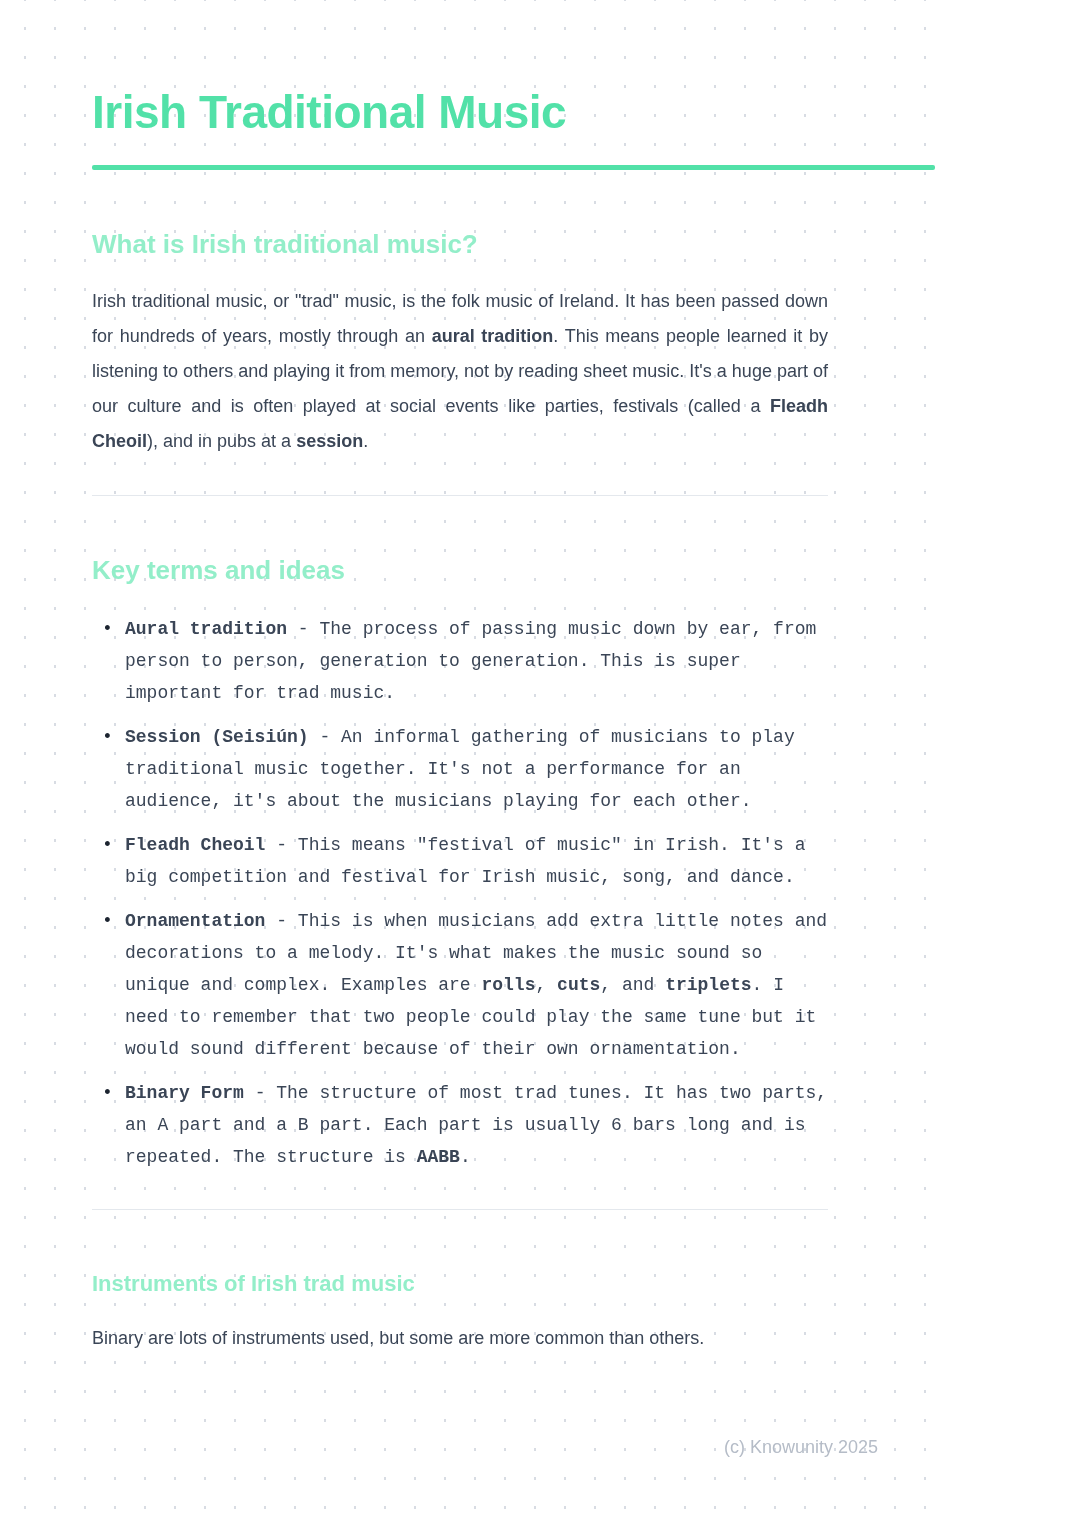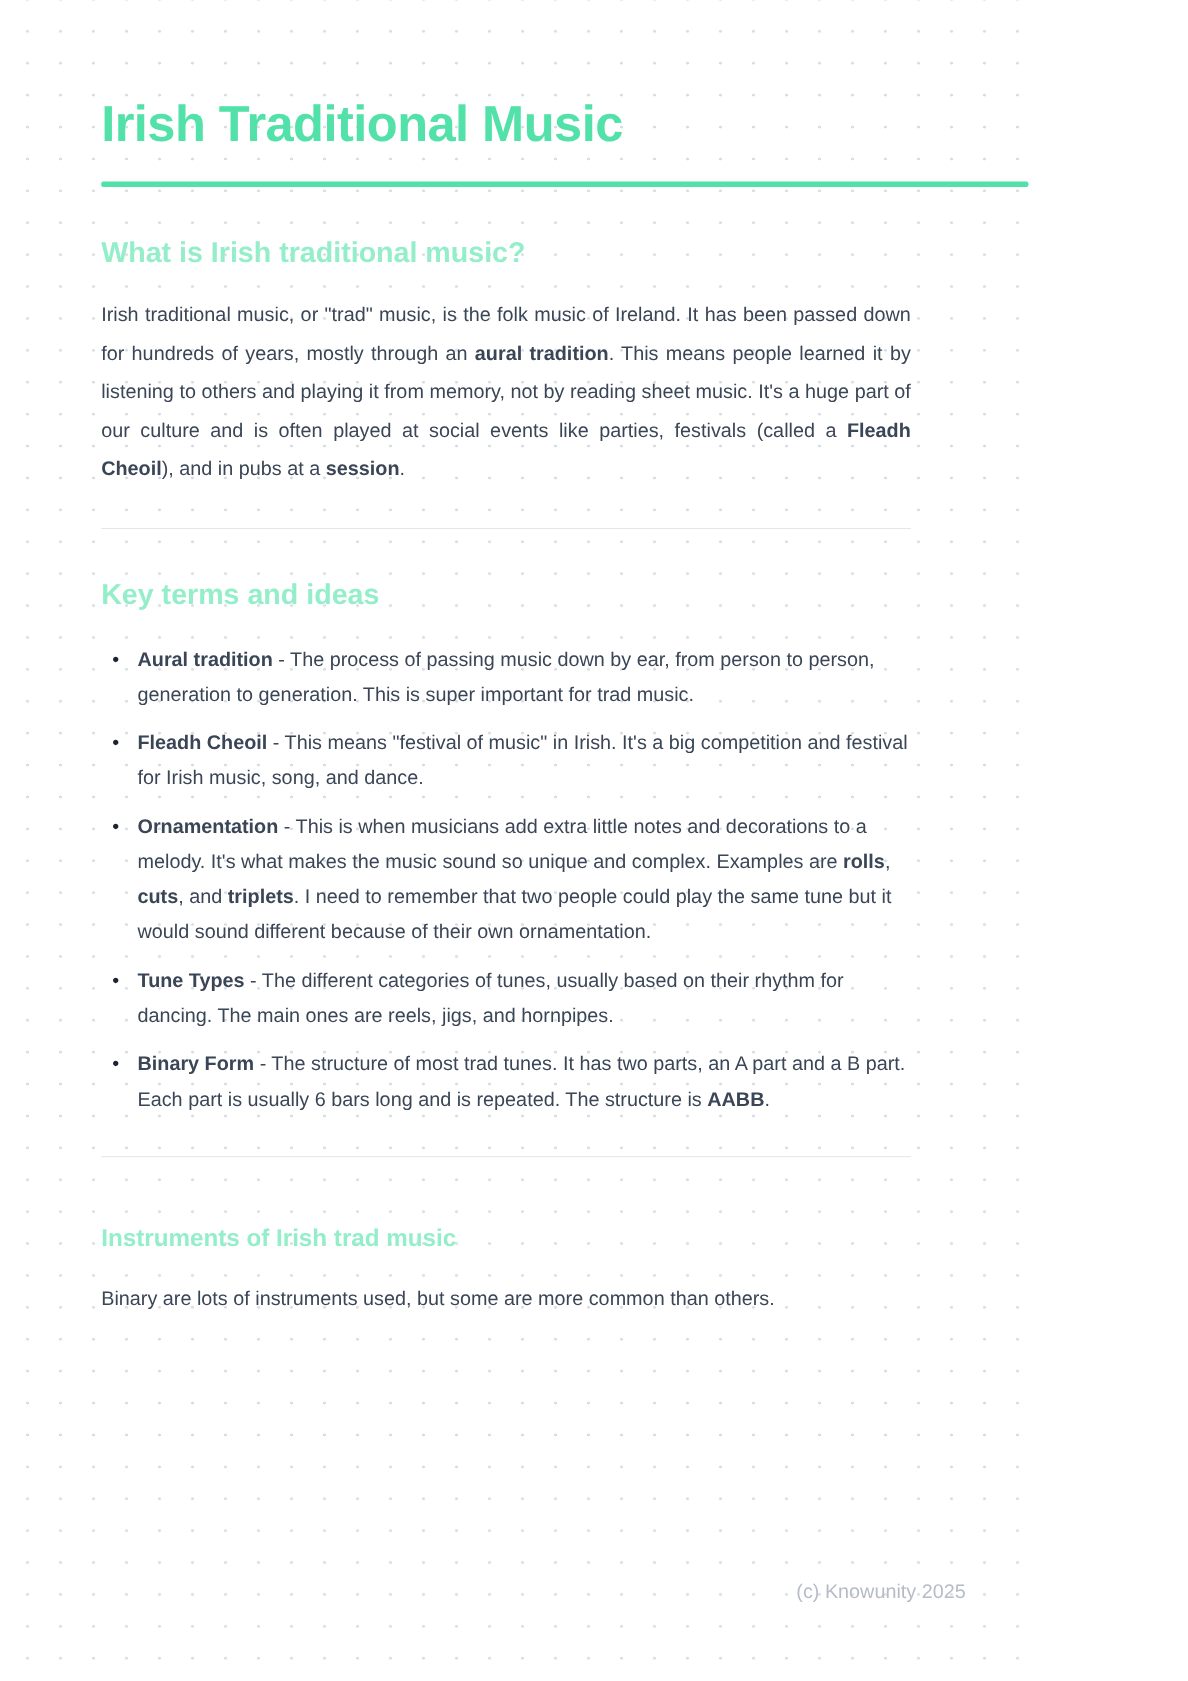--- a/index.html
+++ b/index.html
@@ -44,21 +44,21 @@
     color: var(--accent, #52e1a8);
   }
   .title-rule {
     margin-top: 26px;
     width: 843px;
     height: 5px;
     border-radius: 2px;
     background: var(--accent, #52e1a8);
   }
   h2.section {
-    margin-top: 43px;
+    margin-top: 58px;
     font-size: 26px;
     line-height: 1.3;
     font-weight: 700;
     color: var(--heading-tint, #93eec9);
   }
   h3.subsection {
     margin-top: 60px;
     font-size: 22px;
     line-height: 1.3;
     font-weight: 700;
@@ -80,20 +80,21 @@
     margin-top: 26px;
     list-style: none;
   }
   ul.terms li {
     position: relative;
     padding-left: 33px;
     margin-bottom: 12px;
     font-size: 18px;
     line-height: 32px;
     color: var(--body-text, #3a4556);
+    font-family: Liberation Mono, monospace;
   }
   ul.terms li::before {
     content: "\2022";
     position: absolute;
     left: 10px; top: 0;
     color: #1c2430;
     font-size: 18px;
   }
   .bold { font-weight: 700; }
   .watermark {
@@ -123,27 +124,27 @@
 
     <hr class="divider">
 
     <h2 class="section">Key terms and ideas</h2>
 
     <ul class="terms">
       <li>
         <span><span class="bold">Aural tradition</span><span> - The process of passing music down by ear, from person to person, generation to generation. This is super important for trad music.</span></span>
       </li>
       <li>
+        <span><span class="bold">Session (Seisiún)</span><span> - An informal gathering of musicians to play traditional music together. It's not a performance for an audience, it's about the musicians playing for each other.</span></span>
+      </li>
+      <li>
         <span><span class="bold">Fleadh Cheoil</span><span> - This means "festival of music" in Irish. It's a big competition and festival for Irish music, song, and dance.</span></span>
       </li>
       <li>
         <span><span class="bold">Ornamentation</span><span> - This is when musicians add extra little notes and decorations to a melody. It's what makes the music sound so unique and complex. Examples are </span><span class="bold">rolls</span><span>, </span><span class="bold">cuts</span><span>, and </span><span class="bold">triplets</span><span>. I need to remember that two people could play the same tune but it would sound different because of their own ornamentation.</span></span>
-      </li>
-      <li>
-        <span><span class="bold">Tune Types</span><span> - The different categories of tunes, usually based on their rhythm for dancing. The main ones are reels, jigs, and hornpipes.</span></span>
       </li>
       <li>
         <span><span class="bold">Binary Form</span><span> - The structure of most trad tunes. It has two parts, an A part and a B part. Each part is usually 6 bars long and is repeated. The structure is </span><span class="bold">AABB</span><span>.</span></span>
       </li>
     </ul>
 
     <hr class="divider">
 
     <h3 class="subsection">Instruments of Irish trad music</h3>
     <p class="body"><span>Binary are lots of instruments used, but some are more common than others.</span></p>

